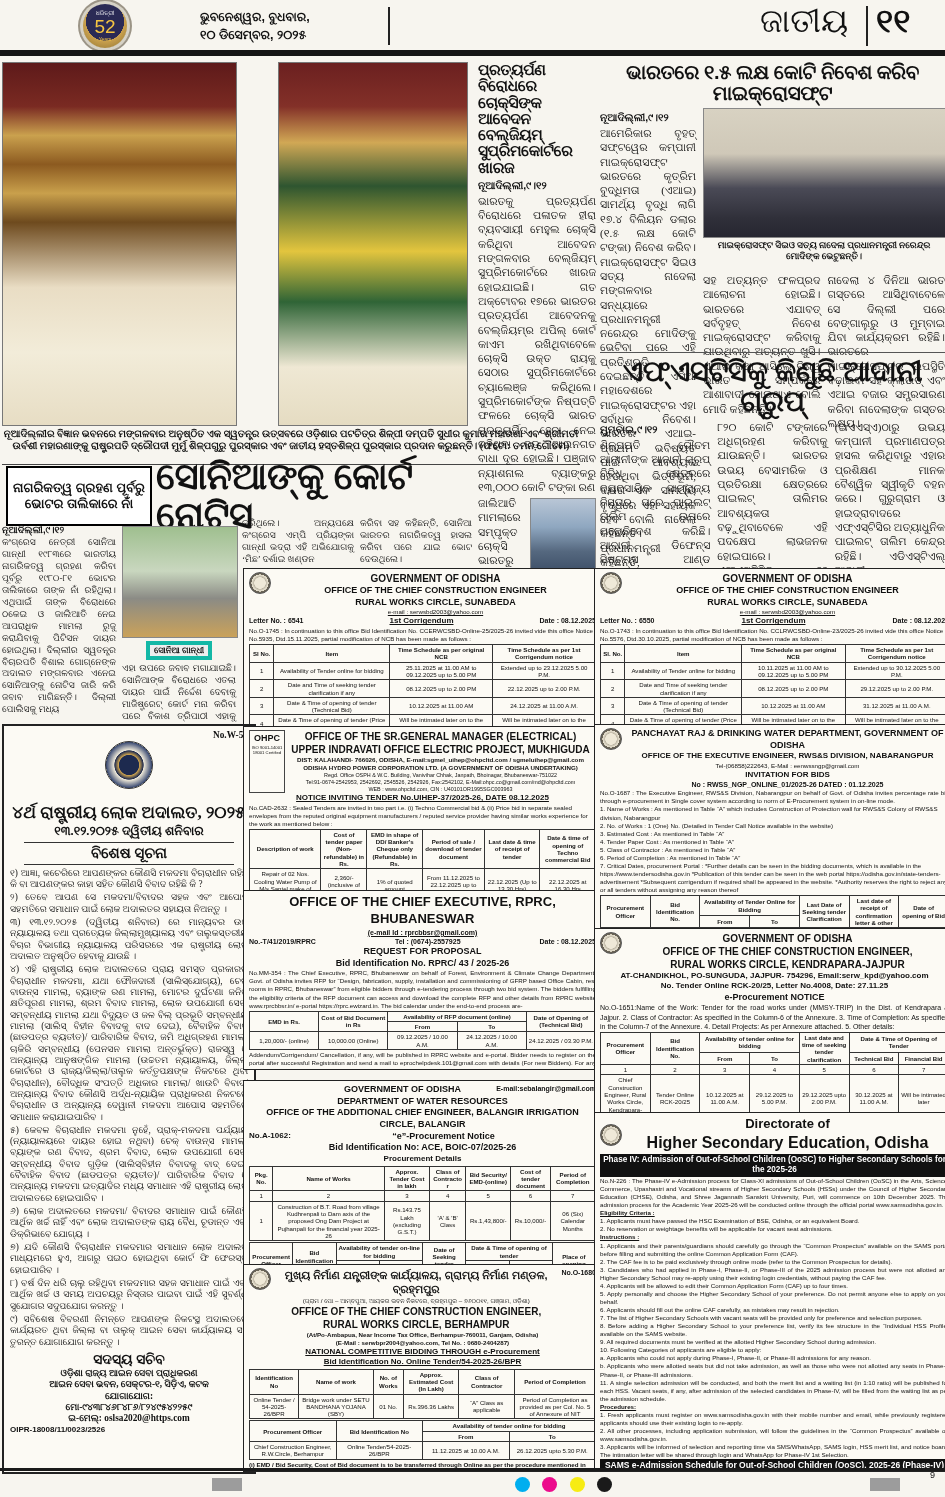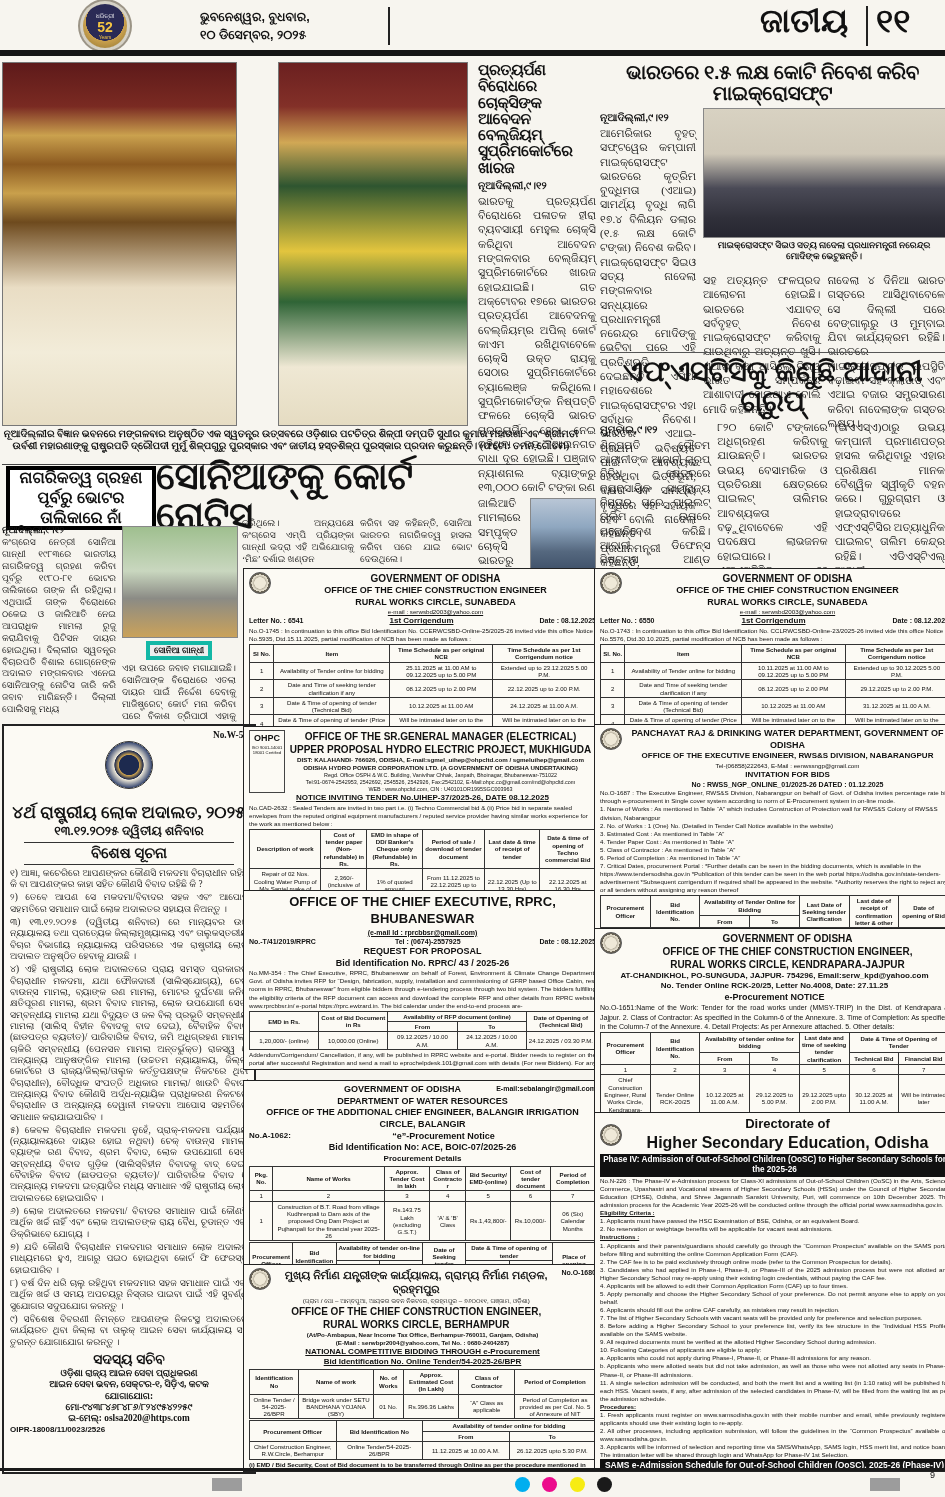--- a/index.html
+++ b/index.html
@@ -6,45 +6,45 @@
 #page{position:relative;width:945px;height:1497px;background:#f7f5ef;font-family:"Liberation Sans",sans-serif;color:#111;overflow:hidden}
 .abs{position:absolute}
 .jt{text-align:justify}
 .c{text-align:center}
 .b{font-weight:bold}
 .u{text-decoration:underline}
 
 #mast-rule{position:absolute;left:0;top:50px;width:945px;height:6px;background:#151515}
 #logo{position:absolute;left:30px;top:3px;width:150px;height:46px;display:flex;align-items:center;justify-content:center}
 #logo .medal{width:44px;height:44px;border-radius:50%;background:radial-gradient(circle at 50% 40%,#2a2a55 55%,#caa14e 56%,#8a6f2f 100%);display:flex;flex-direction:column;align-items:center;justify-content:center;color:#f5c542;box-shadow:0 0 0 3px #d6d2c6,0 0 0 5px #9b9486}
-#logo .medal .yr{font-size:14px;font-weight:bold;line-height:1}
+#logo .medal .yr{font-size:19px;font-weight:normal;line-height:1}
 #logo .medal .ys{font-size:5px}
 #logo .medal .nm{font-size:6px;color:#fff}
 #dateline{position:absolute;left:200px;top:8px;font-size:12.5px;font-weight:bold;line-height:1.45}
 #mast-div{position:absolute;left:388px;top:7px;width:2px;height:38px;background:#222}
-#section-name{position:absolute;left:760px;top:2px;font-size:33px;font-weight:bold}
+#section-name{position:absolute;left:760px;top:2px;font-size:33px;font-weight:normal}
 #page-no-div{position:absolute;left:866px;top:6px;width:2px;height:40px;background:#222}
 #page-no{position:absolute;left:876px;top:2px;font-size:33px;font-weight:bold}
 
 .photo{position:absolute;border:1px solid #777}
 #photo1{left:2px;top:62px;width:233px;height:362px;background:linear-gradient(180deg,#5e1a1a 0%,#7a2a22 12%,#caa14e 20%,#8c5a20 28%,#c9a04c 36%,#6e4a1e 44%,#e9ddc4 62%,#f2ecd9 80%,#e7ddc4 100%)}
 #photo2{left:278px;top:62px;width:188px;height:362px;background:linear-gradient(180deg,#6b2020 0%,#833028 12%,#d1a855 22%,#2e5530 34%,#e3c53e 52%,#2f6436 66%,#efe8d4 84%,#e5dcc2 100%)}
 #ms-photo{width:100%;height:128px;border:1px solid #888;background:linear-gradient(180deg,#d8d2c2 0%,#cfc8b8 35%,#4a4a56 62%,#30303a 85%,#262630 100%)}
 #sonia-photo{width:100%;height:110px;border:1px solid #888;background:linear-gradient(180deg,#9fbf8f 0%,#c9d7bf 40%,#8b8b85 65%,#caa25a 100%)}
 #choksi-photo{width:64px;height:70px;border:1px solid #888;background:linear-gradient(180deg,#b9c6d6 0%,#8fa7c0 40%,#55687f 75%,#41536b 100%);float:right;margin:2px 0 2px 3px}
 .photo-cap{font-size:10px;font-weight:bold;text-align:center;font-family:"Liberation Serif",serif}
 .cap-box{border:4px solid #14b8a6;background:#eee;display:inline-block;padding:0 4px;font-size:8.5px;font-weight:bold}
 
 .headline{font-weight:bold;line-height:1.05;letter-spacing:-.5px}
 .datel{font-weight:bold;font-size:10.5px;margin:3px 0 2px}
 .body-txt{font-size:11px;line-height:1.3;text-align:justify;font-family:"Liberation Serif",serif}
 .cols{display:flex;gap:7px}
 .cols>div{flex:1}
 #award-cap{left:2px;top:428px;width:578px;height:34px;border-bottom:1.5px solid #444;padding-bottom:2px}
-#sonia-kicker{position:absolute;left:6px;top:4px;width:142px;height:56px;border:4px solid #000000;background:#fff;display:flex;align-items:center;justify-content:center;text-align:center;font-size:16px;font-weight:bold;line-height:1.25}
+#sonia-kicker{position:absolute;left:6px;top:4px;width:142px;height:56px;border:2px solid #000000;background:#fff;display:flex;align-items:center;justify-content:center;text-align:center;font-size:13px;font-weight:bold;line-height:1.25}
 #sonia-headline{position:absolute;left:156px;top:-4px;width:322px;font-size:37px}
 
 .notice{position:absolute;border:1.5px solid #222;background:#fcfaf4;padding:3px 5px;overflow:hidden;font-size:6.4px;line-height:1.3}
 .notice .t10{font-size:10px}.notice .t9{font-size:9px}.notice .t8{font-size:8px}.notice .t7{font-size:7px}.notice .t6{font-size:6.2px}
 .notice table{width:100%;border-collapse:collapse;table-layout:fixed;margin:1px 0}
 .notice th,.notice td{border:1px solid #333;font-size:6.1px;line-height:1.2;padding:1px 2px;text-align:center;vertical-align:middle;word-wrap:break-word}
 .notice th{font-weight:bold}
 .emblem{width:20px;height:20px;border-radius:50%;background:radial-gradient(circle,#efe9d8 40%,#b9b2a0 41%,#efe9d8 60%,#6a6456 61%);border:1px solid #555;flex:none}
 ul.plain{list-style:none;margin:0;padding:0}
 ul.plain li{margin:0}
@@ -284,21 +284,21 @@
 </div>
 
 <div class="notice" style="left:243px;top:726px;width:347px;height:158px">
   <div style="display:flex;">
     <div style="width:34px;flex:none;border:1px solid #444;text-align:center;padding-top:2px">
       <div class="b" style="font-size:9px">OHPC</div>
       <div style="font-size:4.2px">ISO 9001-14001 18001 Certified</div>
     </div>
     <div style="flex:1">
       <div class="c b t10">OFFICE OF THE SR.GENERAL MANAGER (ELECTRICAL)</div>
-      <div class="c b t10">UPPER PROPOSAL HYDRO ELECTRIC PROJECT, MUKHIGUDA</div>
+      <div class="c b t10">UPPER INDRAVATI OFFICE ELECTRIC PROJECT, MUKHIGUDA</div>
       <div class="c b t6">DIST: KALAHANDI- 766026, ODISHA, E-mail:sgmel_uihep@ohpcltd.com / sgmeluihep@gmail.com</div>
       <div class="c b t6">ODISHA HYDRO POWER CORPORATION LTD. (A GOVERNMENT OF ODISHA UNDERTAKING)</div>
       <div class="c" style="font-size:5.4px">Regd. Office OSPH &amp; W.C. Building, Vanivihar Chhak, Janpath, Bhoinagar, Bhubaneswar-751022</div>
       <div class="c" style="font-size:5.4px">Tel:91-0674-2542953, 2542692, 2545526, 2542926, Fax:2542102, E-Mail:ohpc.co@gmail.com/md@ohpcltd.com</div>
       <div class="c" style="font-size:5.4px">WEB : www.ohpcltd.com, CIN : U40101OR1995SGC003963</div>
     </div>
   </div>
   <div class="c b t8 u">NOTICE INVITING TENDER No.UIHEP-37/2025-26, DATE 08.12.2025</div>
   <div class="t6">No.CAD-2632 : Sealed Tenders are invited in two part i.e. (i) Techno Commercial bid &amp; (ii) Price bid in separate sealed envelopes from the reputed original equipment manufacturers / reputed service provider having similar works experience for the work as mentioned below :</div>
   <table class="t-ohpc">

